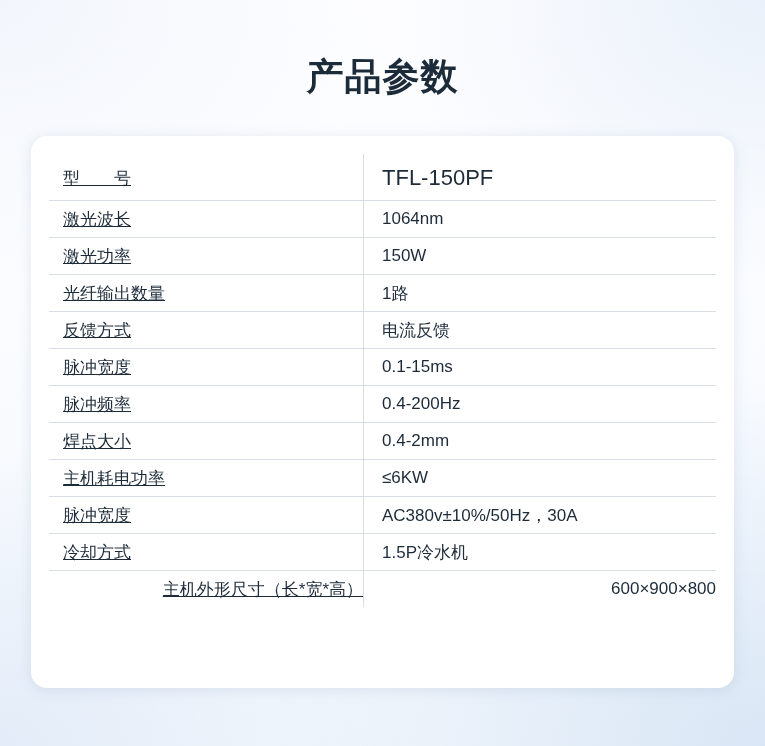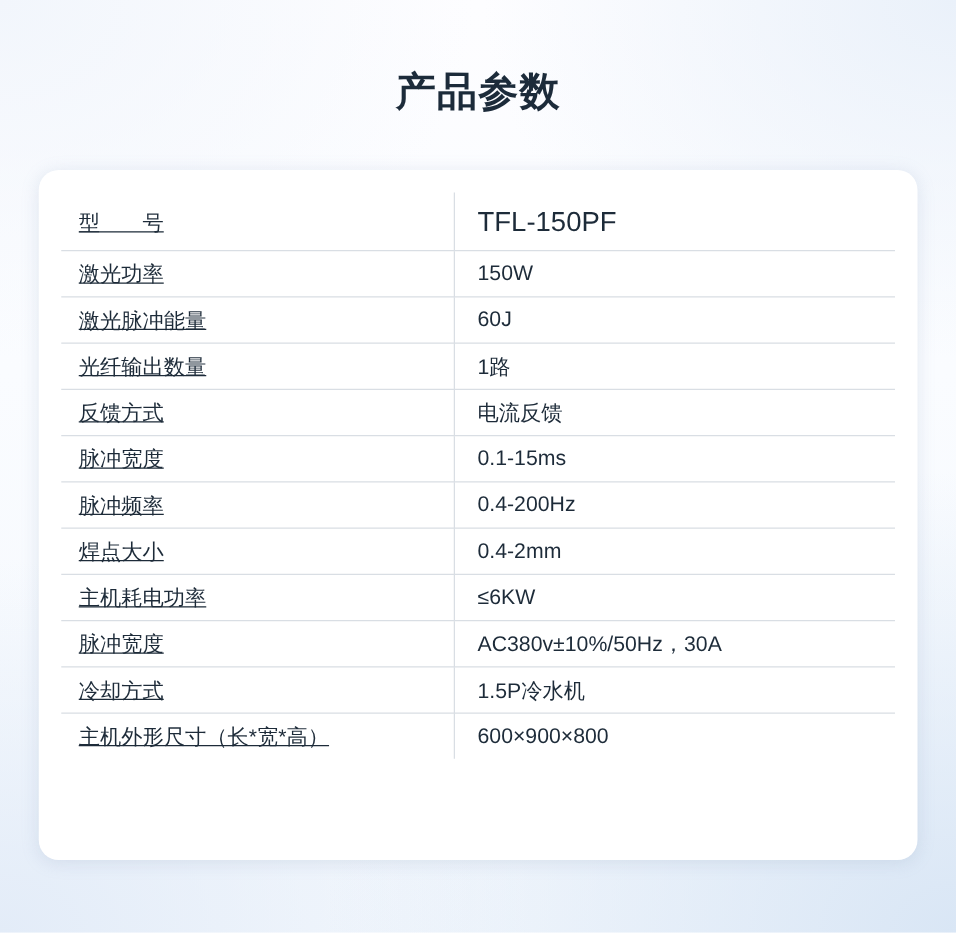--- a/index.html
+++ b/index.html
@@ -25,21 +25,21 @@
       radial-gradient(90% 70% at 100% 0%, #eaf1fa 0%, rgba(234,241,250,0) 55%),
       radial-gradient(90% 70% at 0% 0%, #f2f6fc 0%, rgba(242,246,252,0) 55%),
       linear-gradient(180deg, #fdfdff 0%, #fafcff 40%, #f4f8fd 100%);
   }
   .title {
     position: absolute;
     top: 52px;
     left: 0;
     width: 100%;
     text-align: center;
-    font-size: 32px;
+    font-size: 37px;
     font-weight: bold;
     color: #1c2b3a;
     letter-spacing: 1px;
   }
   .card {
     position: absolute;
     top: 136px;
     left: 31px;
     width: 703px;
     height: 552px;
@@ -61,20 +61,21 @@
     padding: 0 0 0 14px;
     font-size: 17px;
     color: #1d2b39;
     border-bottom: 1px solid #d9dee4;
     vertical-align: middle;
     white-space: nowrap;
     overflow: hidden;
   }
   table.spec tr:last-child td {
     border-bottom: none;
+    text-align: right;
   }
   table.spec td.label {
     width: 300px;
     border-right: 1px solid #d9dee4;
     font-weight: normal;
     text-decoration: underline;
   }
   table.spec td.value {
     padding-left: 18px;
   }
@@ -94,26 +95,26 @@
   <div class="title">产品参数</div>
 
   <div class="card">
     <table class="spec">
       <tbody>
         <tr>
           <td class="label">型　　号</td>
           <td class="value">TFL-150PF</td>
         </tr>
         <tr>
+          <td class="label">激光波长</td>
+          <td class="value">1064nm</td>
+        </tr>
+        <tr>
           <td class="label">激光功率</td>
           <td class="value">150W</td>
-        </tr>
-        <tr>
-          <td class="label">激光脉冲能量</td>
-          <td class="value">60J</td>
         </tr>
         <tr>
           <td class="label">光纤输出数量</td>
           <td class="value">1路</td>
         </tr>
         <tr>
           <td class="label">反馈方式</td>
           <td class="value">电流反馈</td>
         </tr>
         <tr>

